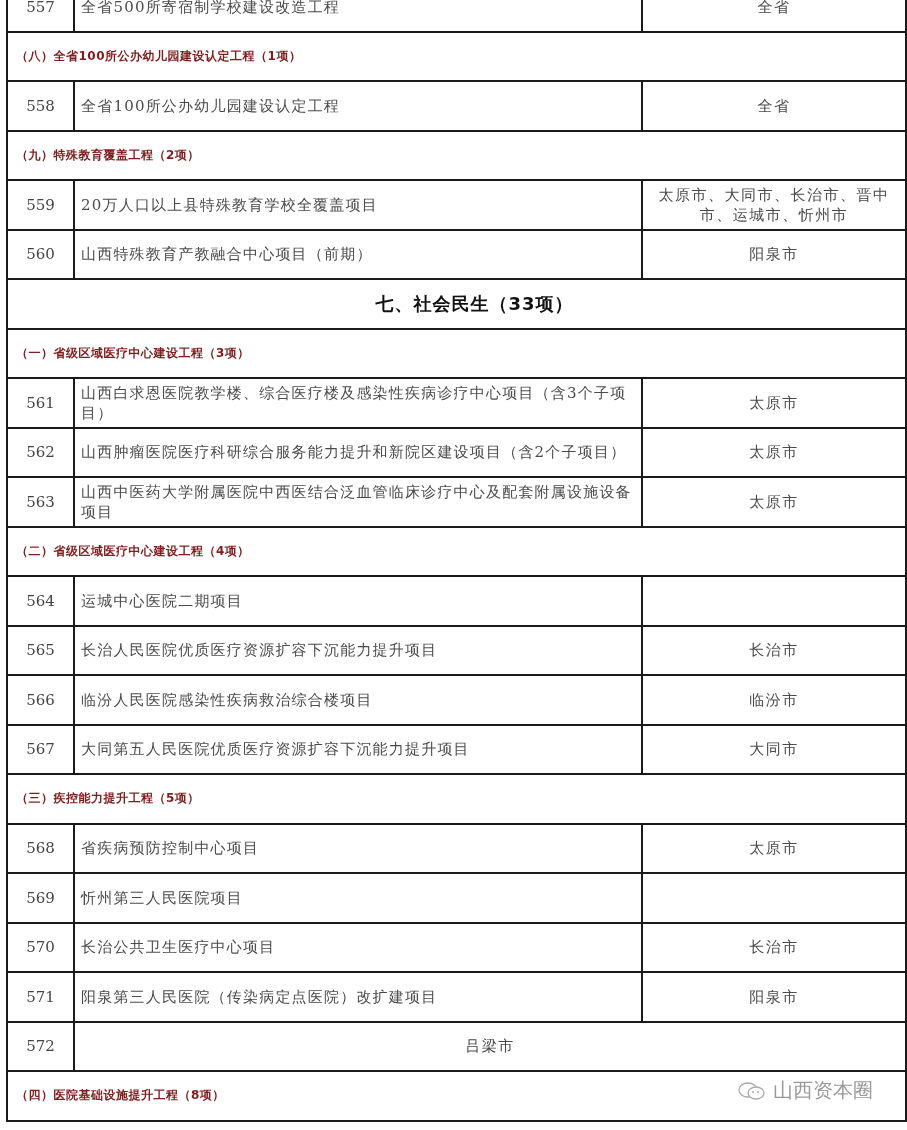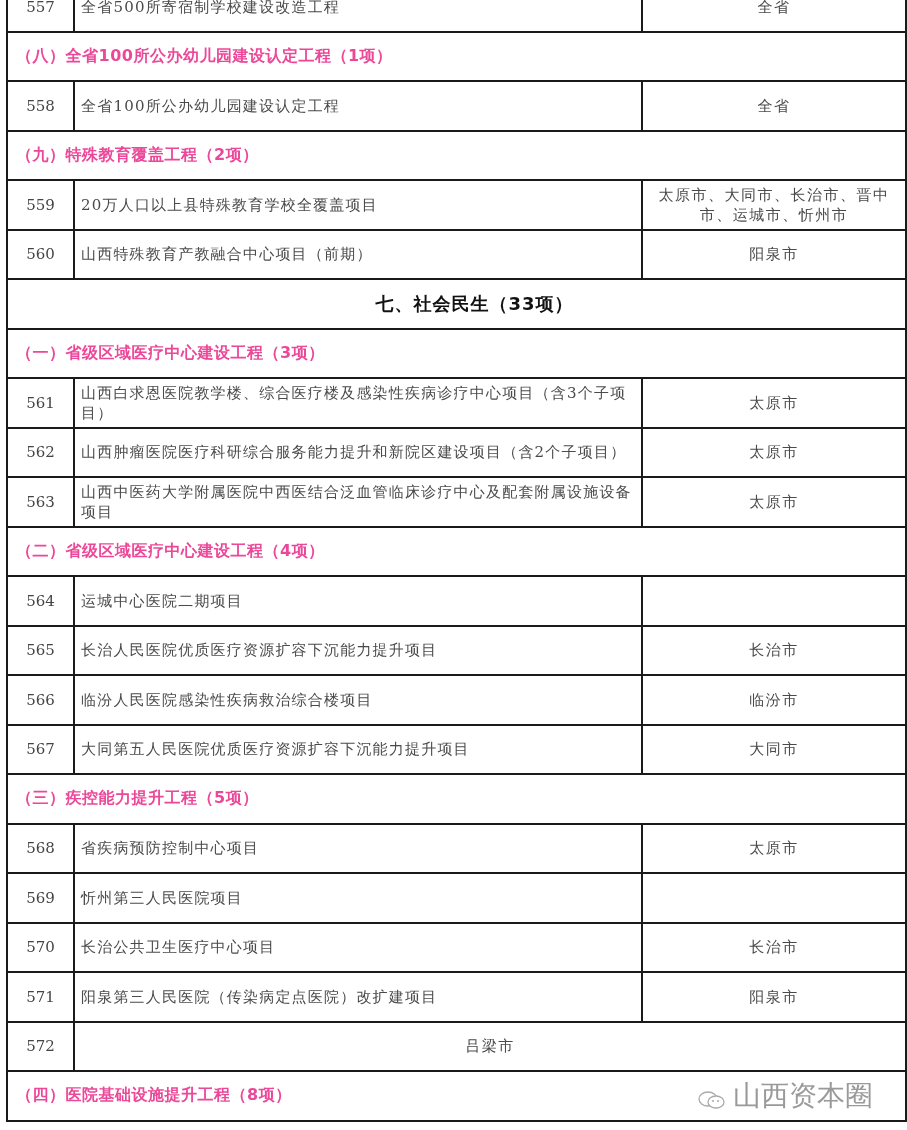--- a/index.html
+++ b/index.html
@@ -3,24 +3,24 @@
 <meta charset="utf-8">
 <style>
   html, body { margin: 0; padding: 0; background: #ffffff; }
   body { width: 907px; height: 1130px; overflow: hidden; position: relative; font-family: "DejaVu Serif", "Liberation Serif", serif; color: #3a3a3a; }
   .table { position: absolute; left: 6px; top: -17px; width: 897px; border-left: 2px solid #1a1a1a; border-right: 2px solid #1a1a1a; }
   .row { display: flex; border-bottom: 2px solid #1a1a1a; box-sizing: border-box; height: 49.5px; }
   .cell { display: flex; align-items: center; box-sizing: border-box; }
   .num { width: 67px; justify-content: center; border-right: 2px solid #1a1a1a; font-size: 15px; color: #444; }
   .name { width: 568px; padding-left: 6px; border-right: 2px solid #1a1a1a; font-size: 15px; color: #4a4a4a; letter-spacing: 1.2px; line-height: 20px; }
   .loc { flex: 1; justify-content: center; text-align: center; font-size: 15px; color: #4a4a4a; letter-spacing: 1.5px; line-height: 20px; }
-  .sub { font-family: "DejaVu Sans", "Liberation Sans", sans-serif; font-weight: bold; font-size: 16px; color: #ec4899; padding-left: 8px; letter-spacing: 0.5px; border-radius: 19px; }
+  .sub { font-family: "DejaVu Sans", "Liberation Sans", sans-serif; font-weight: bold; font-size: 12px; color: #7f1d1d; padding-left: 8px; letter-spacing: 0.5px; border-radius: 19px; }
   .sec { font-family: "DejaVu Sans", "Liberation Sans", sans-serif; font-weight: bold; font-size: 18px; color: #111; justify-content: center; width: 100%; letter-spacing: 1px; margin-left: 36px; }
   .full { width: 100%; }
-  .watermark { position: absolute; right: 30px; top: 1077px; display: flex; align-items: center; gap: 6px; color: #9a9a9a; font-family: "DejaVu Sans", "Liberation Sans", sans-serif; font-size: 28px; background: rgba(255,255,255,0.9); padding: 0 4px; }
+  .watermark { position: absolute; right: 30px; top: 1077px; display: flex; align-items: center; gap: 6px; color: #9a9a9a; font-family: "DejaVu Sans", "Liberation Sans", sans-serif; font-size: 20px; background: rgba(255,255,255,0.9); padding: 0 4px; }
   .wm-icon { width: 30px; height: 22px; position: relative; }
 </style>
 </head>
 <body>
 
 <div class="table" id="tbl">
     <div class="row">
       <div class="cell num">557</div>
       <div class="cell name">全省500所寄宿制学校建设改造工程</div>
       <div class="cell loc">全省</div>

